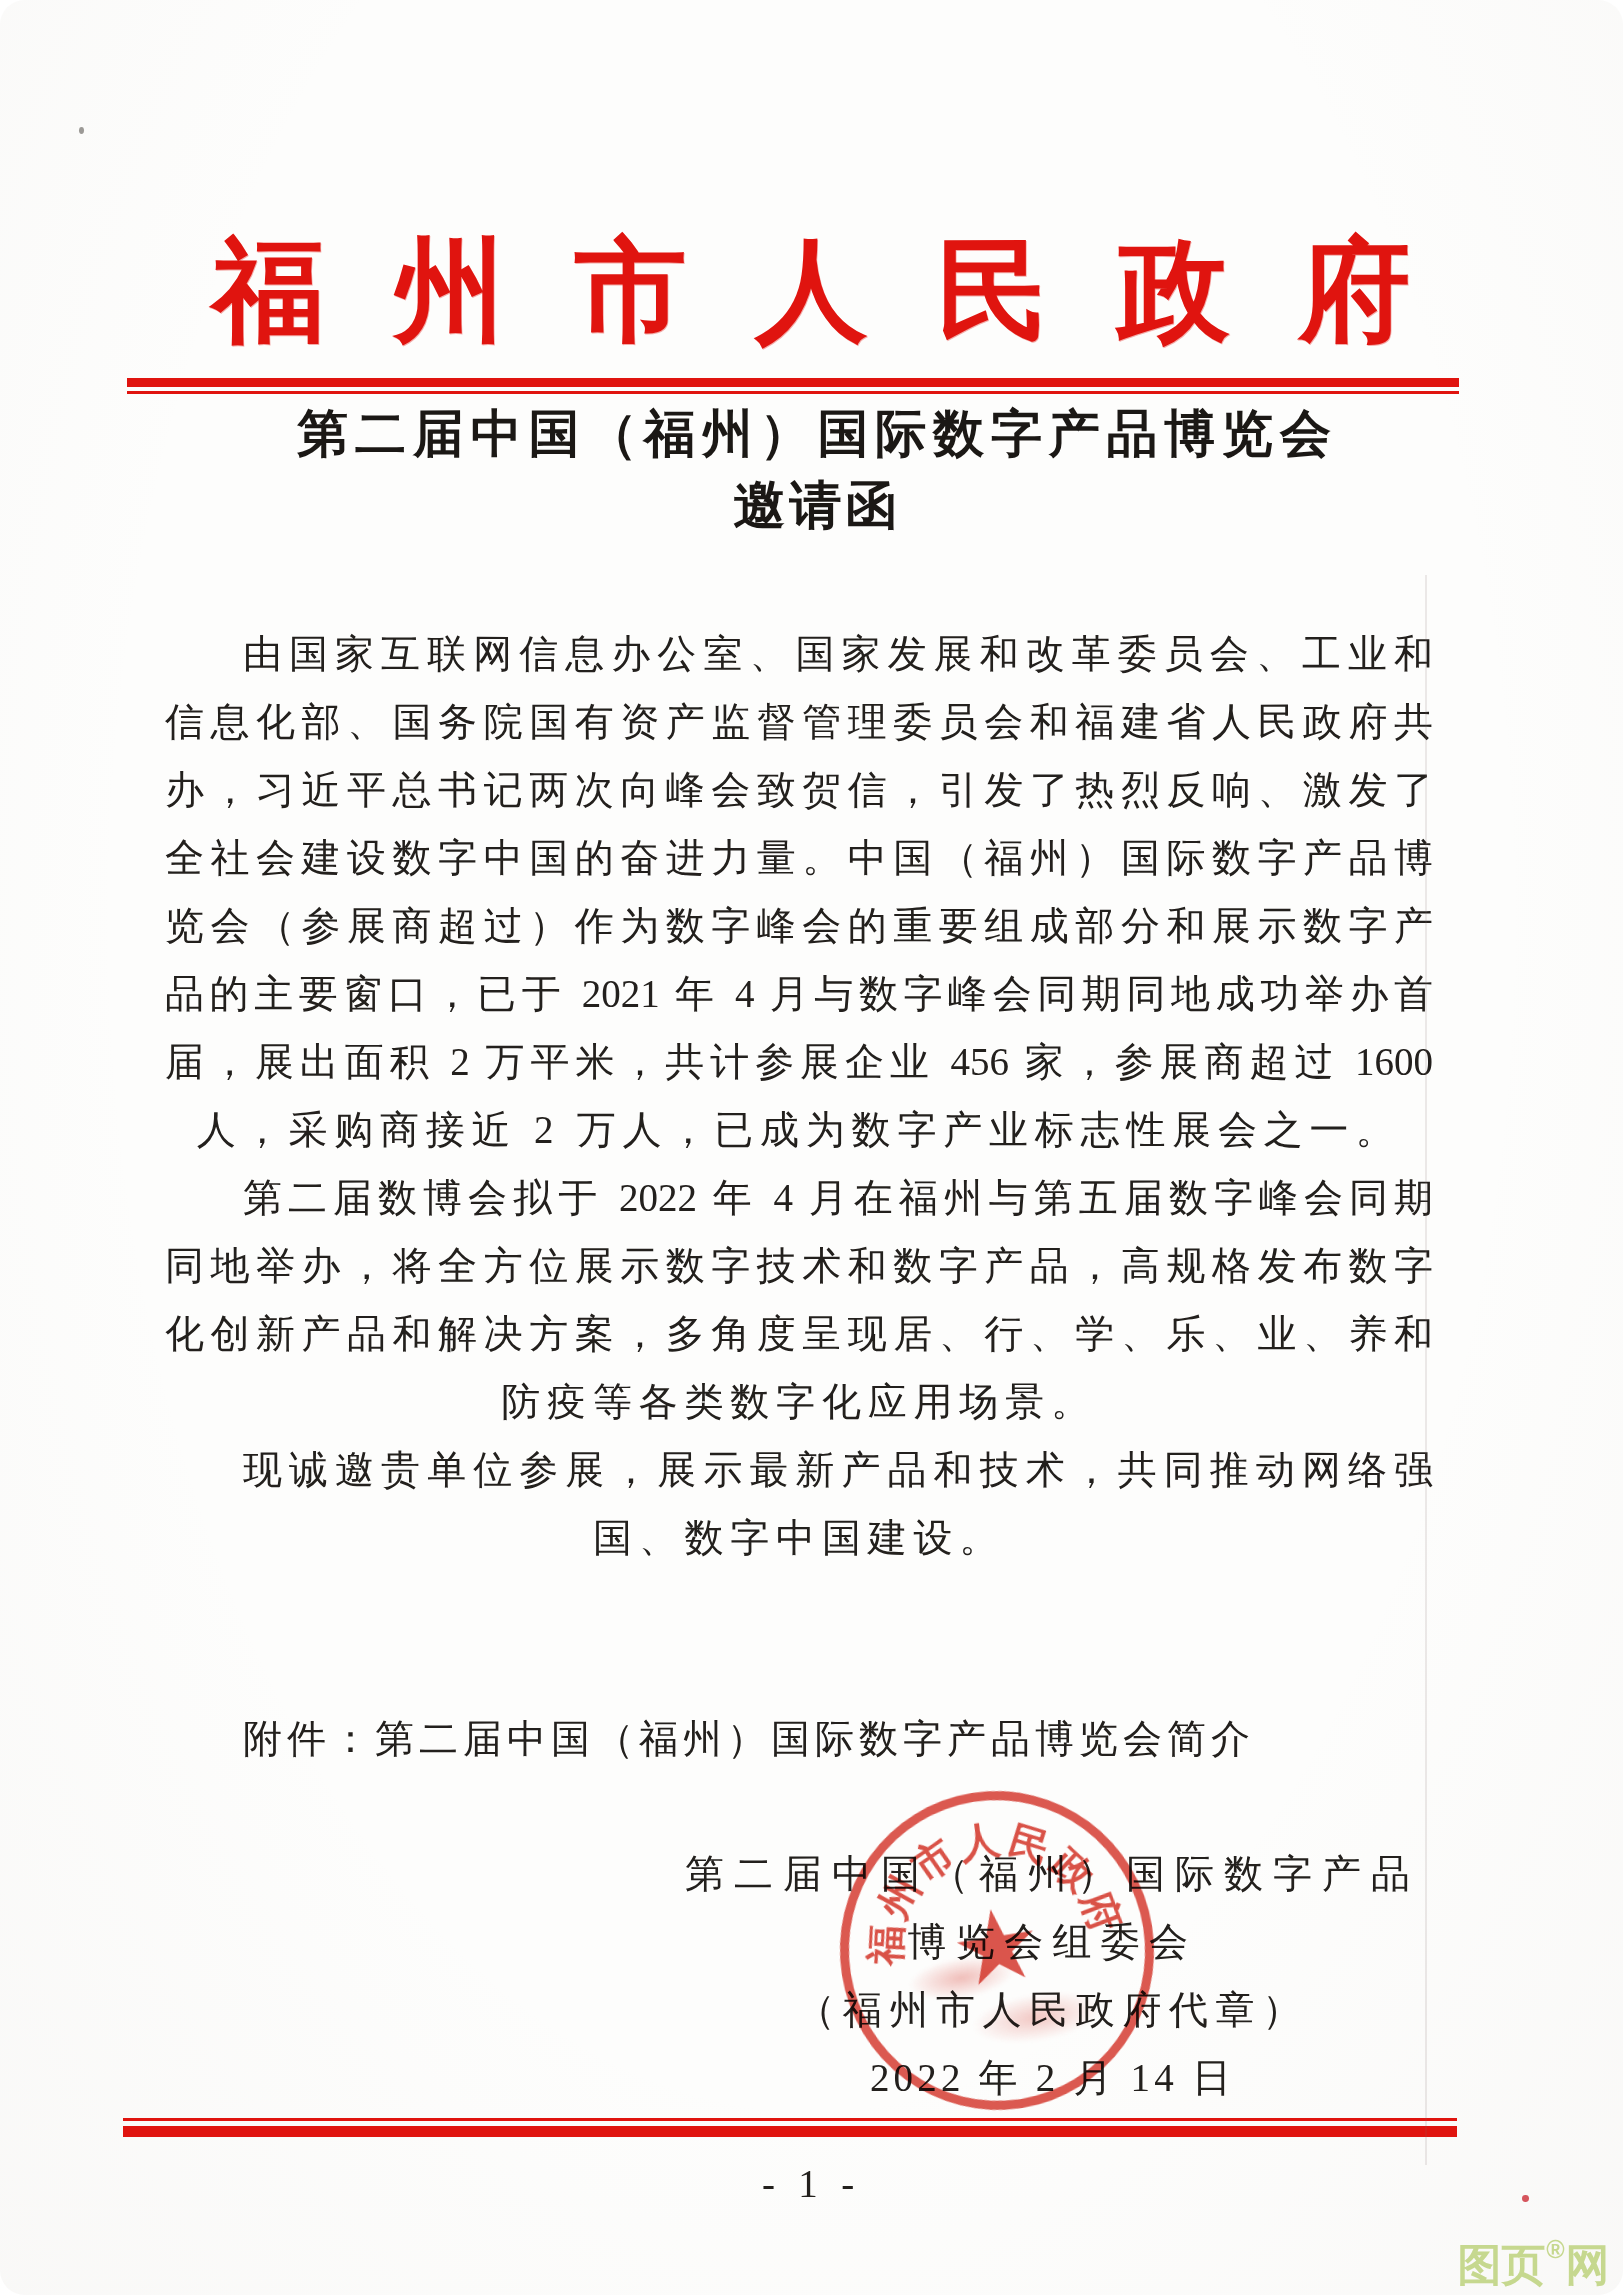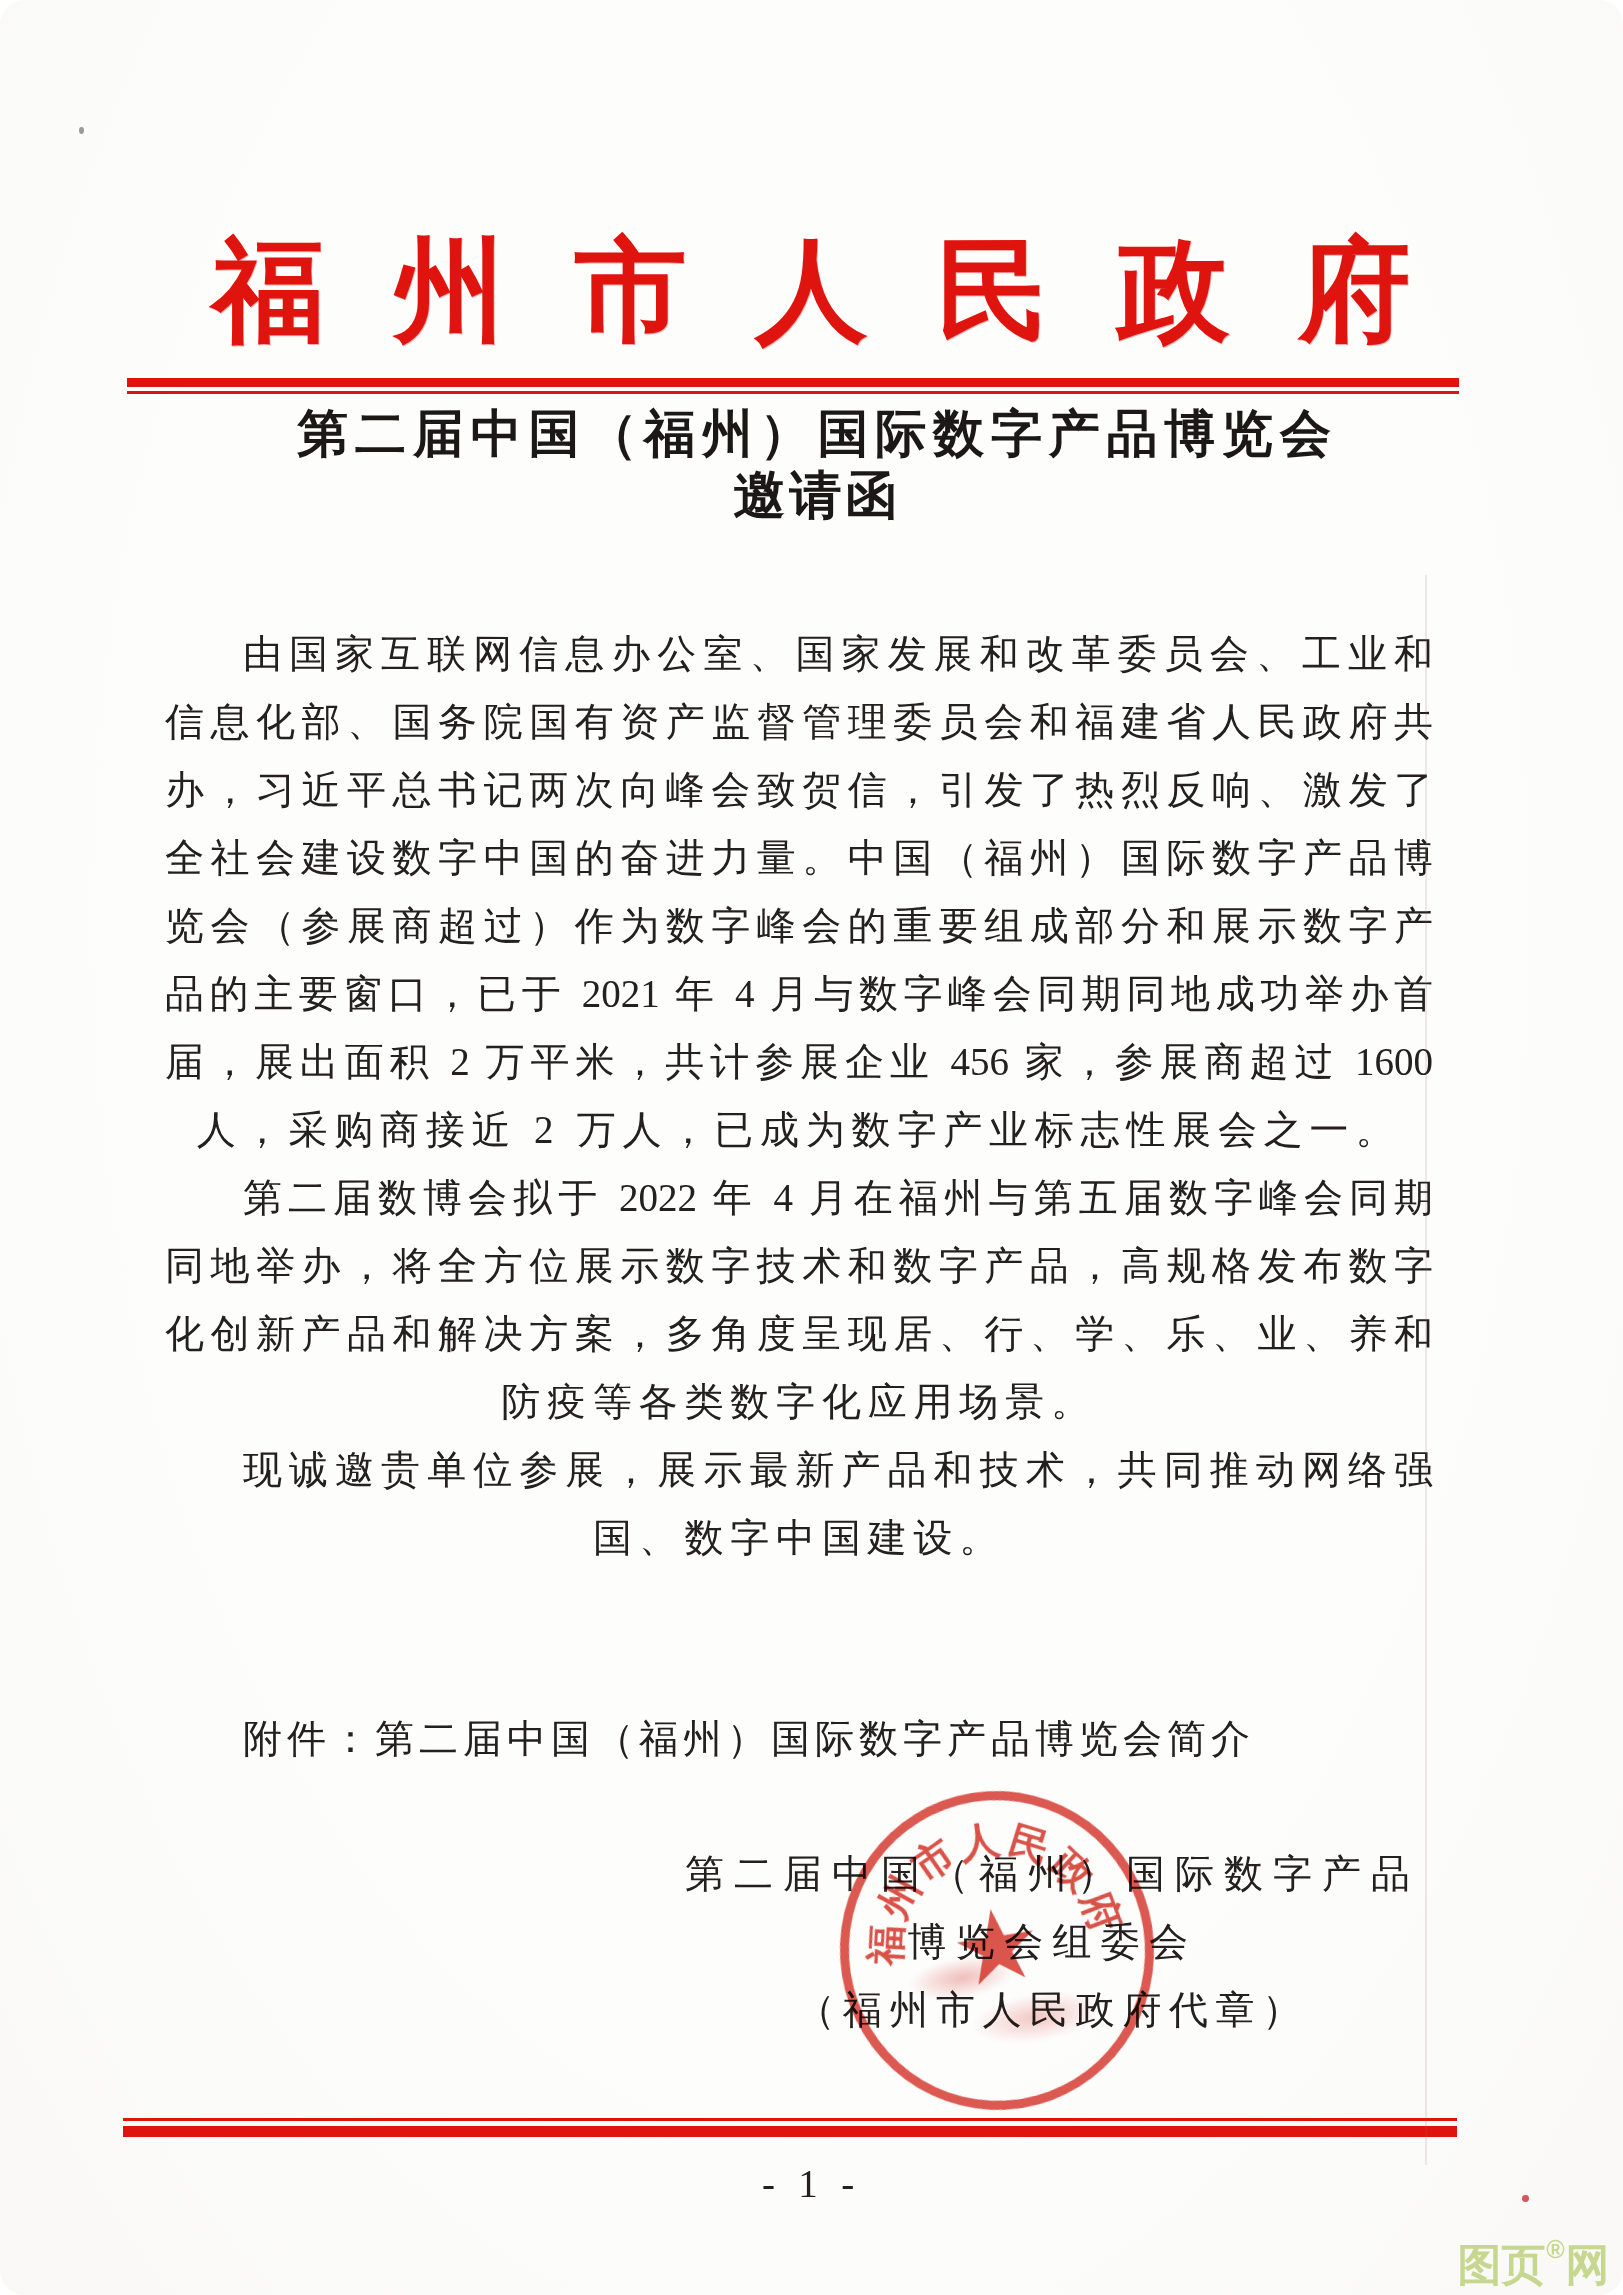--- a/index.html
+++ b/index.html
@@ -28,21 +28,21 @@
   
   .hrule{position:absolute;left:127px;width:1332px;background:#e0140f;}
   .hrule.thick{top:378px;height:9.3px;}
   .hrule.thin{top:391px;height:3.4px;}
   
   .doc-title{
     position:absolute;left:0;right:0;text-align:center;
     font-weight:700;color:#1b1815;white-space:nowrap;margin-left:12px;
   }
   .doc-title.l1{top:404px;font-size:51px;line-height:61px;letter-spacing:6.8px;}
-  .doc-title.l2{top:460px;font-size:52px;line-height:71px;letter-spacing:4.2px;}
+  .doc-title.l2{top:470px;font-size:52px;line-height:71px;letter-spacing:4.2px;}
   
   .body-text{
     position:absolute;top:620px;left:165px;width:1268px;
     font-size:39px;line-height:68px;
   }
   .bl{height:68px;white-space:nowrap;}
   .bl.jl{white-space:normal;text-align:justify;text-align-last:justify;}
   .bl.el{text-align:center;letter-spacing:6.8px;}
   .bl.ind{text-indent:78px;}
   .attachment{
@@ -150,20 +150,21 @@
     <div class="bl jl ind">现诚邀贵单位参展，展示最新产品和技术，共同推动网络强</div>
     <div class="bl el">国、数字中国建设。</div>
   </div>
 
   <div class="attachment">附件：第二届中国（福州）国际数字产品博览会简介</div>
 
   <div class="signature">
     <div class="sig-line s1">第二届中国（福州）国际数字产品</div>
     <div class="sig-line s2">博览会组委会</div>
     <div class="sig-line s3">（福州市人民政府代章）</div>
+    <div class="sig-line s4">2022 年 2 月 14 日</div>
   </div>
 
   <div class="seal">
     <span class="seal-char sc0">福</span>
     <span class="seal-char sc1">州</span>
     <span class="seal-char sc2">市</span>
     <span class="seal-char sc3">人</span>
     <span class="seal-char sc4">民</span>
     <span class="seal-char sc5">政</span>
     <span class="seal-char sc6">府</span>

